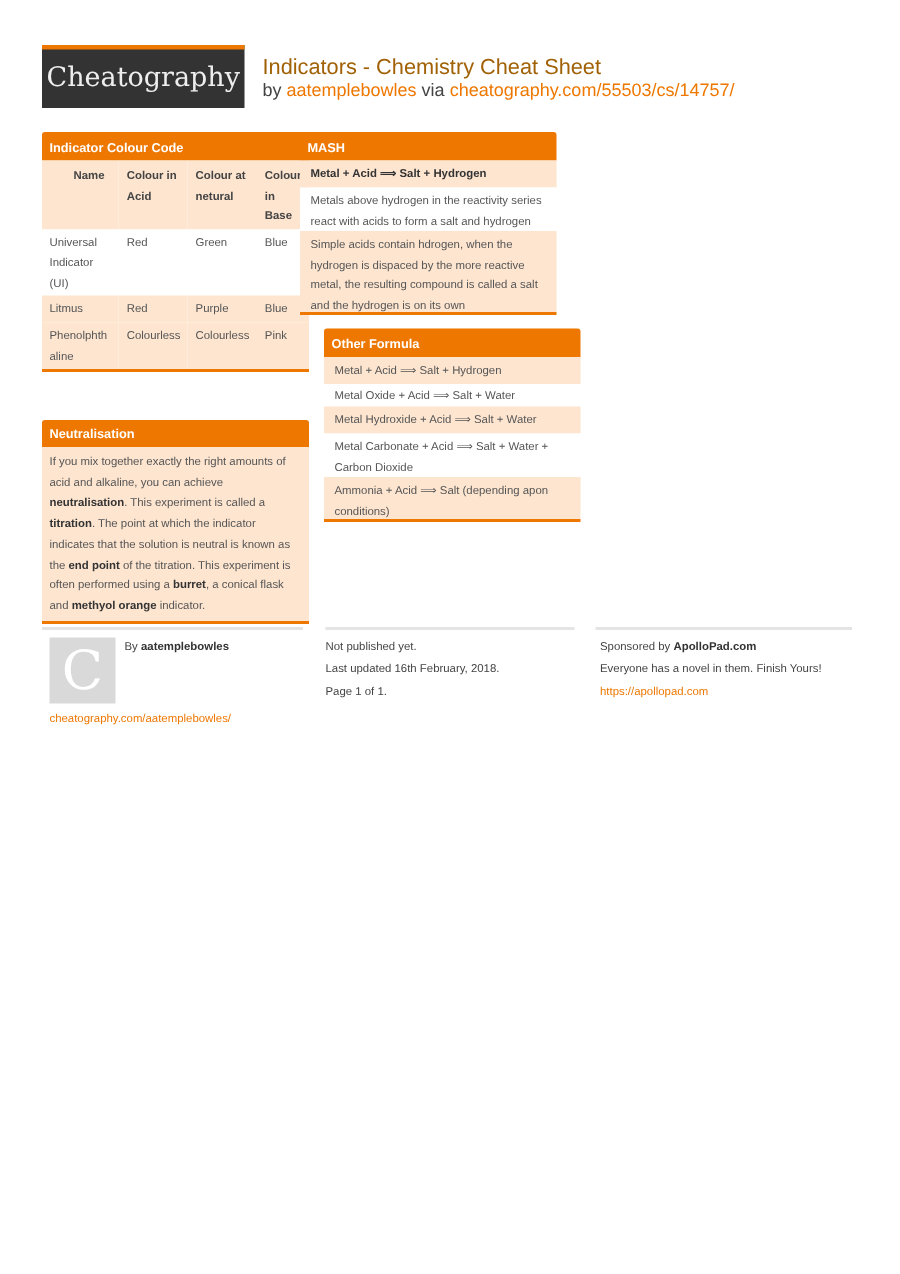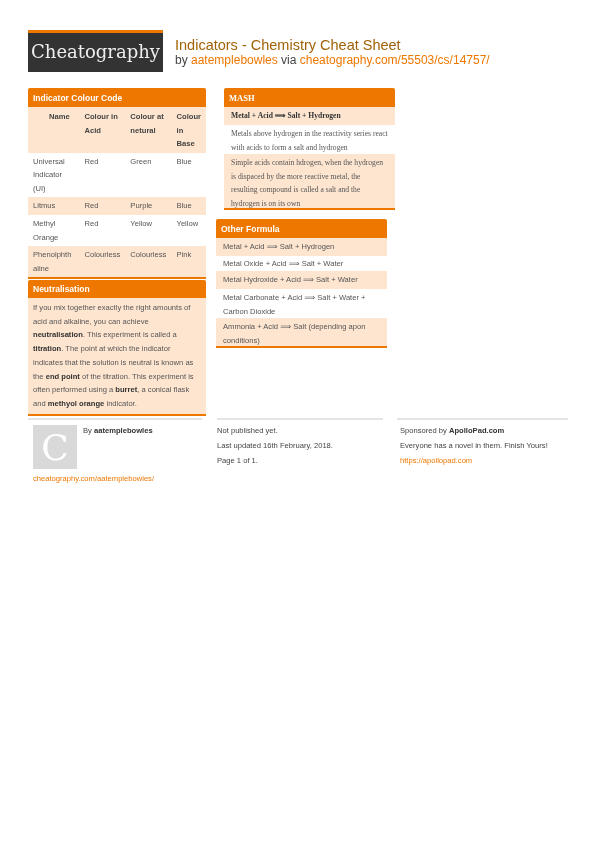--- a/index.html
+++ b/index.html
@@ -64,45 +64,39 @@
         <td>Red</td>
         <td>Green</td>
         <td>Blue</td>
       </tr>
       <tr class="peach" style="height:18px;">
         <td>Litmus</td>
         <td>Red</td>
         <td>Purple</td>
         <td>Blue</td>
       </tr>
-      <tr class="white" style="height:27px;">
-        <td>Methyl Orange</td>
-        <td>Red</td>
-        <td>Yellow</td>
-        <td>Yellow</td>
-      </tr>
       <tr class="peach" style="height:30px;">
         <td style="word-break:break-all;">Phenolphthaline</td>
         <td>Colourless</td>
         <td>Colourless</td>
         <td>Pink</td>
       </tr>
     </tbody>
       </table>
   </div>
 </div>
 
 <div class="block" style="left:28px; top:280px; width:178px;">
   <div class="bhead" style="height:18px;">Neutralisation</div>
   <div class="row peach bbottom" style="padding:3px 5px 3px 5px; line-height:13.7px;">
     <span>If you mix together exactly the right amounts of acid and alkaline, you can achieve </span><b>neutralisation</b><span>. This experiment is called a </span><b>titration</b><span>. The point at which the indicator indicates that the solution is neutral is known as the </span><b>end point</b><span> of the titration. This experiment is often performed using a </span><b>burret</b><span>, a conical flask and </span><b>methyol orange</b><span> indicator.</span>
   </div>
 </div>
 
-<div class="block" style="left:224px; top:88px; width:171px;font-family:Liberation Serif, serif;">
+<div class="block" style="left:200px; top:88px; width:171px;">
   <div class="bhead" style="height:19px;">MASH</div>
   <div class="bbottom">
     <div class="row peach" style="height:18px; font-weight:bold; color:#333;">Metal + Acid ⟹ Salt + Hydrogen</div>
     <div class="row white" style="height:29px;">Metals above hydrogen in the reactivity series react with acids to form a salt and hydrogen</div>
     <div class="row peach" style="height:54px;">Simple acids contain hdrogen, when the hydrogen is dispaced by the more reactive metal, the resulting compound is called a salt and the hydrogen is on its own</div>
   </div>
 </div>
 
 <div class="block" style="left:216px; top:219px; width:171px;">
   <div class="bhead" style="height:19px;">Other Formula</div>

